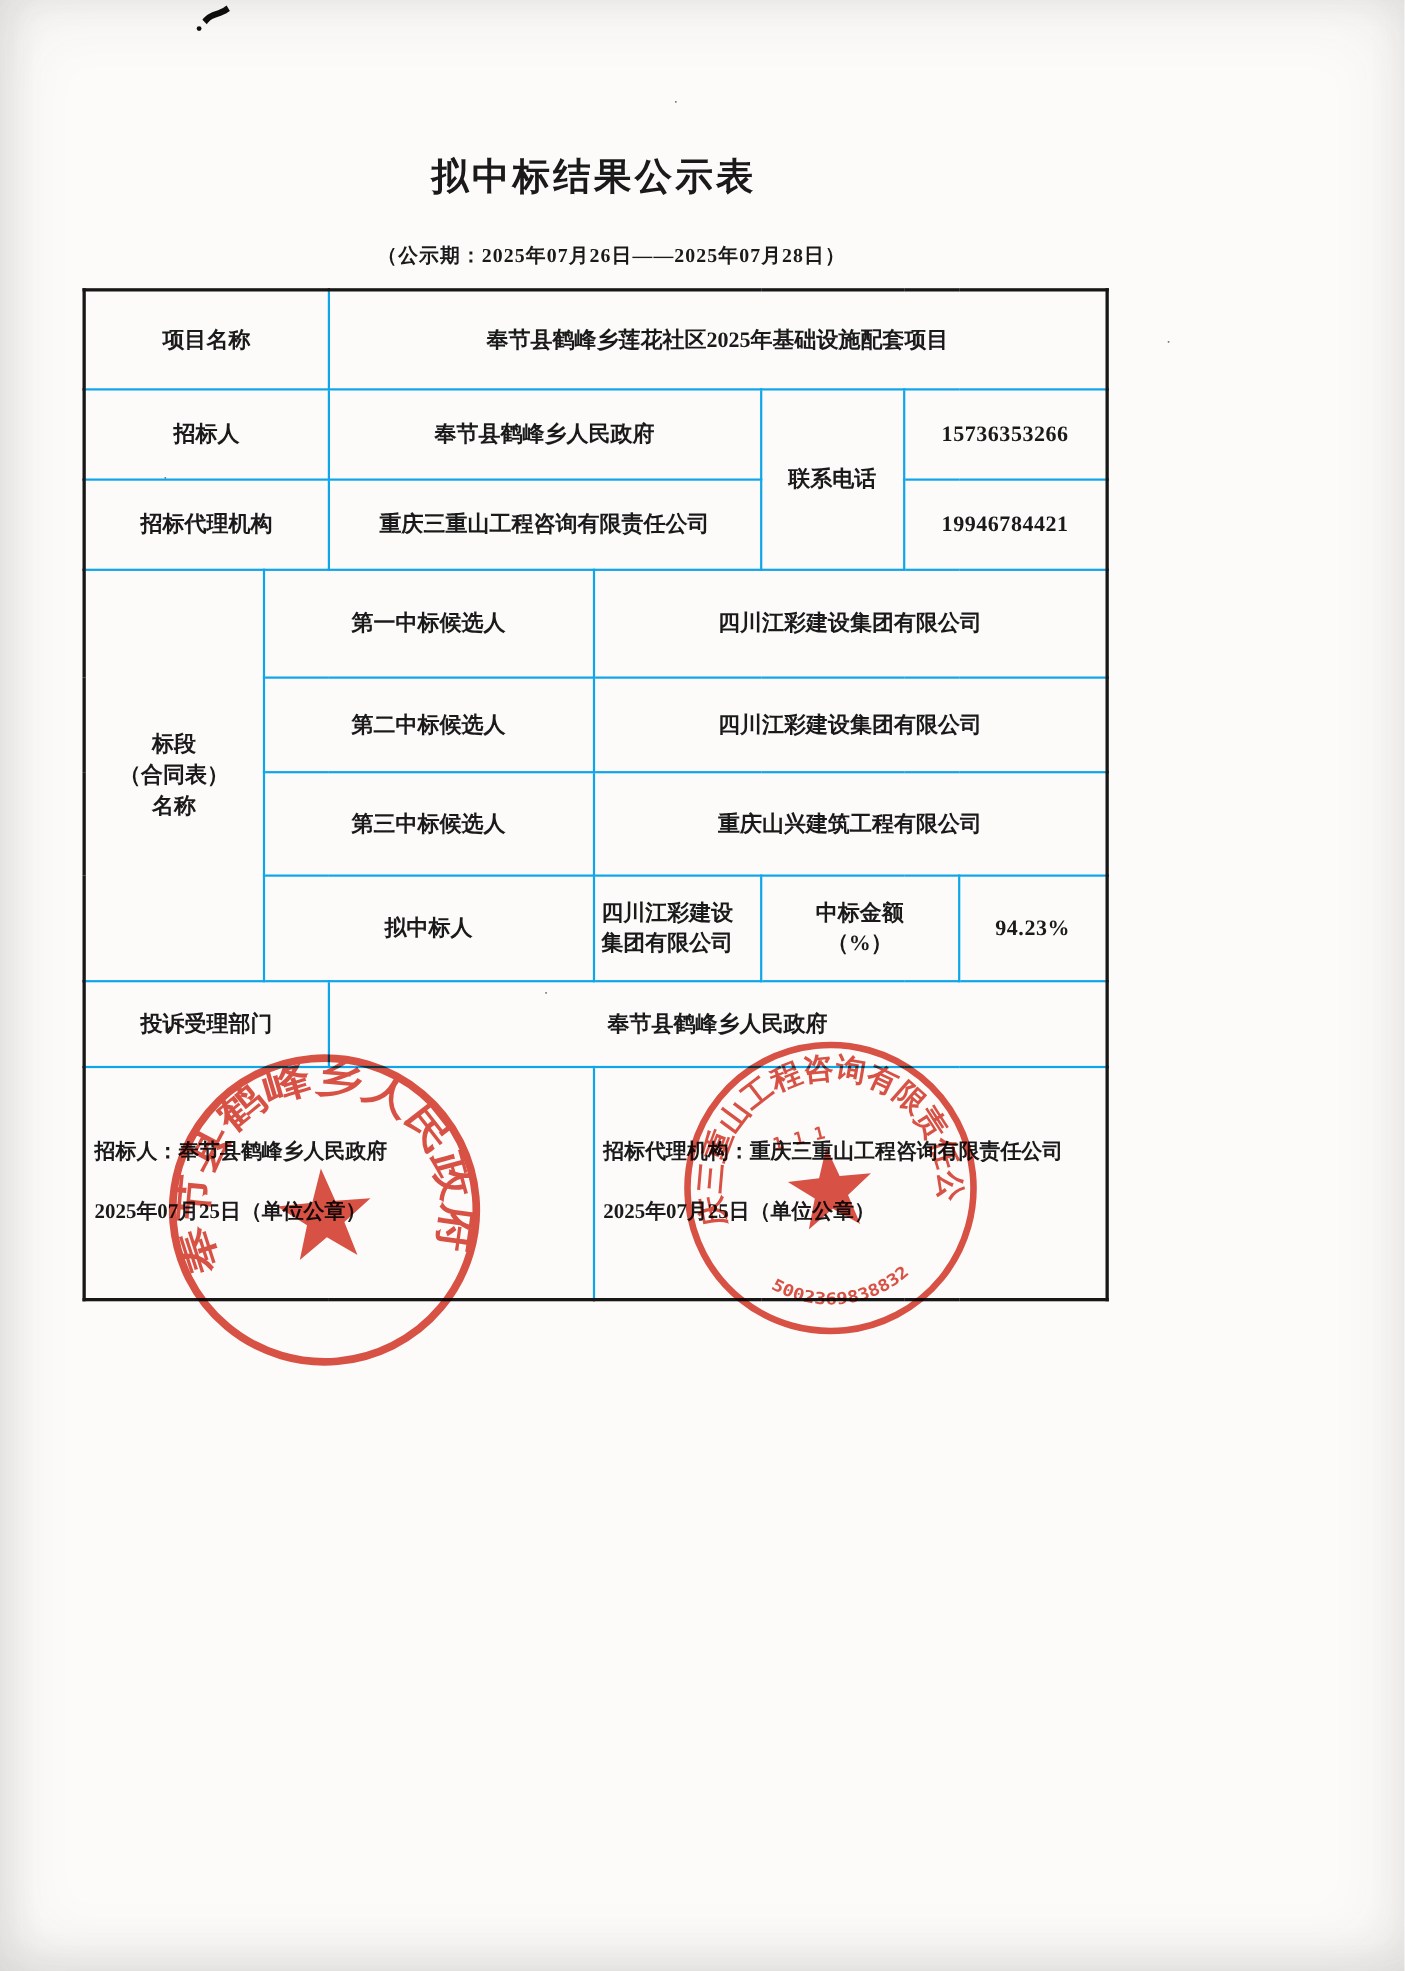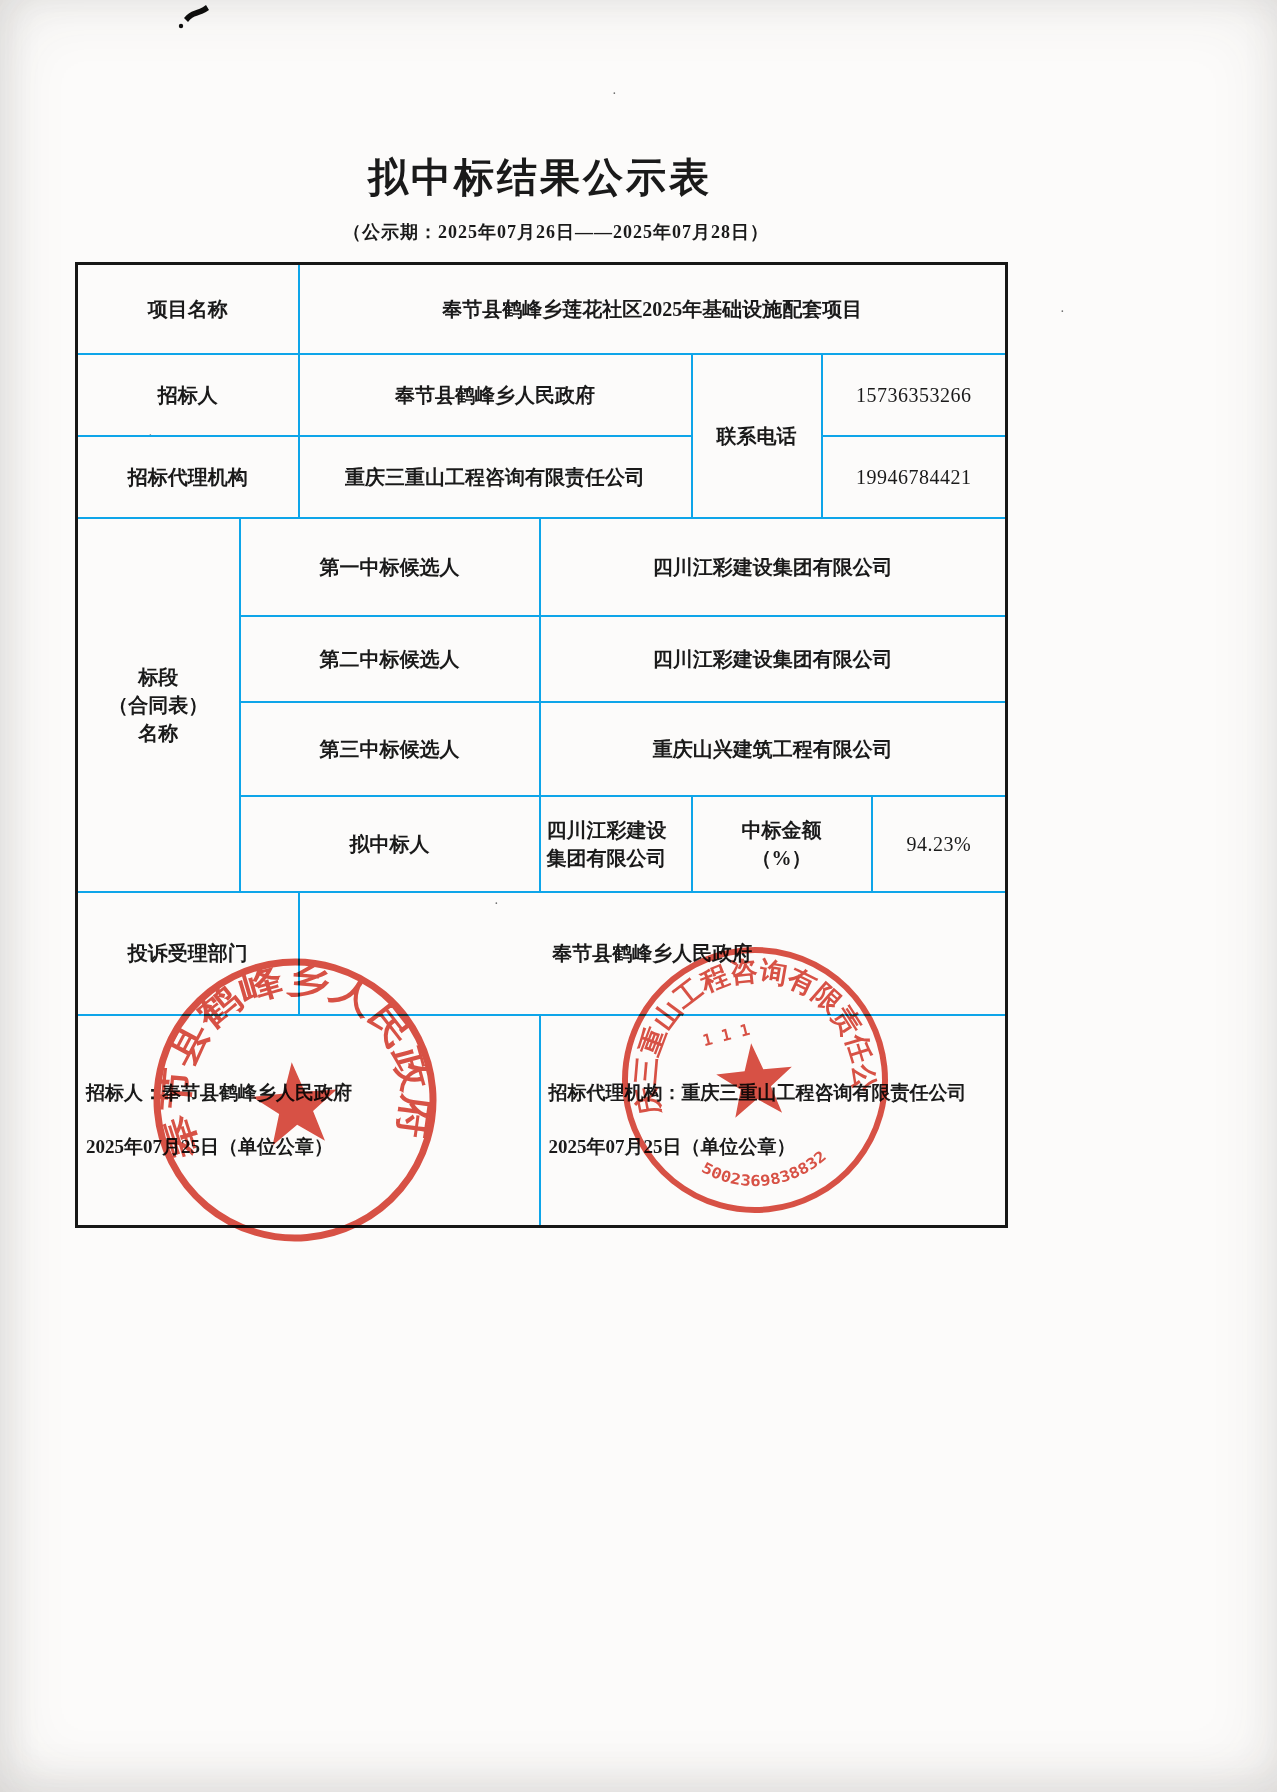--- a/index.html
+++ b/index.html
@@ -10,38 +10,38 @@
     overflow:hidden;
     font-family:"Liberation Serif","DejaVu Serif",serif;
     color:#1a1a1a;
   }
   .page::after{
     content:"";position:absolute;inset:0;pointer-events:none;
     box-shadow:inset 0 0 70px rgba(60,55,50,.10), inset 0 -18px 40px rgba(60,55,50,.06), inset 14px 0 34px rgba(60,55,50,.05);
   }
   .doc-title{
     position:absolute;left:75px;top:138px;width:930px;
-    text-align:center;font-size:40px;font-weight:700;letter-spacing:3px;margin-top:12px;
+    text-align:center;font-size:34px;font-weight:700;letter-spacing:3px;
   }
   .doc-subtitle{
     position:absolute;left:91px;top:220px;width:930px;
     text-align:center;font-size:18px;font-weight:700;letter-spacing:1px;
   }
   table.doc-table{
     position:absolute;left:75px;top:262px;width:930px;
     border-collapse:collapse;table-layout:fixed;
     border:3px solid #171717;
   }
   .doc-table td{
     border:2px solid #0ea5e9;
     text-align:center;vertical-align:middle;
     font-size:20px;font-weight:600;line-height:1.4;
     padding:2px 5px;overflow:hidden;
   }
-  .doc-table td.num{font-weight:400;letter-spacing:.5px;}
+  .doc-table td.num{font-weight:700;letter-spacing:.5px;}
   .doc-table td.left-val{text-align:left;padding-left:6px;}
   .doc-table td.sign-cell{text-align:left;vertical-align:middle;padding:0 4px 0 8px;font-size:19px;}
   .sign-line{margin:28px 0;white-space:nowrap;}
   .stacked span{display:block;text-align:center;}
   .stamp{position:absolute;mix-blend-mode:multiply;opacity:.87;pointer-events:none;}
   .speck{position:absolute;color:#6d6d6d;font-size:14px;}
   .penmark{position:absolute;left:170px;top:2px;}
 </style>
 </head>
 <body>
@@ -106,21 +106,21 @@
       </tr>
       <tr style="height:96px">
         <td colspan="2">拟中标人</td>
         <td class="left-val">四川江彩建设集团有限公司</td>
         <td colspan="2" class="stacked">
           <span>中标金额</span>
           <span>（%）</span>
         </td>
         <td class="num">94.23%</td>
       </tr>
-      <tr style="height:123px">
+      <tr style="height:78px">
         <td colspan="2">投诉受理部门</td>
         <td colspan="5">奉节县鹤峰乡人民政府</td>
       </tr>
       <tr style="height:212px">
         <td colspan="3" class="sign-cell">
           <div class="sign-line">招标人：奉节县鹤峰乡人民政府</div>
           <div class="sign-line">2025年07月25日（单位公章）</div>
         </td>
         <td colspan="4" class="sign-cell">
           <div class="sign-line">招标代理机构：重庆三重山工程咨询有限责任公司</div>

